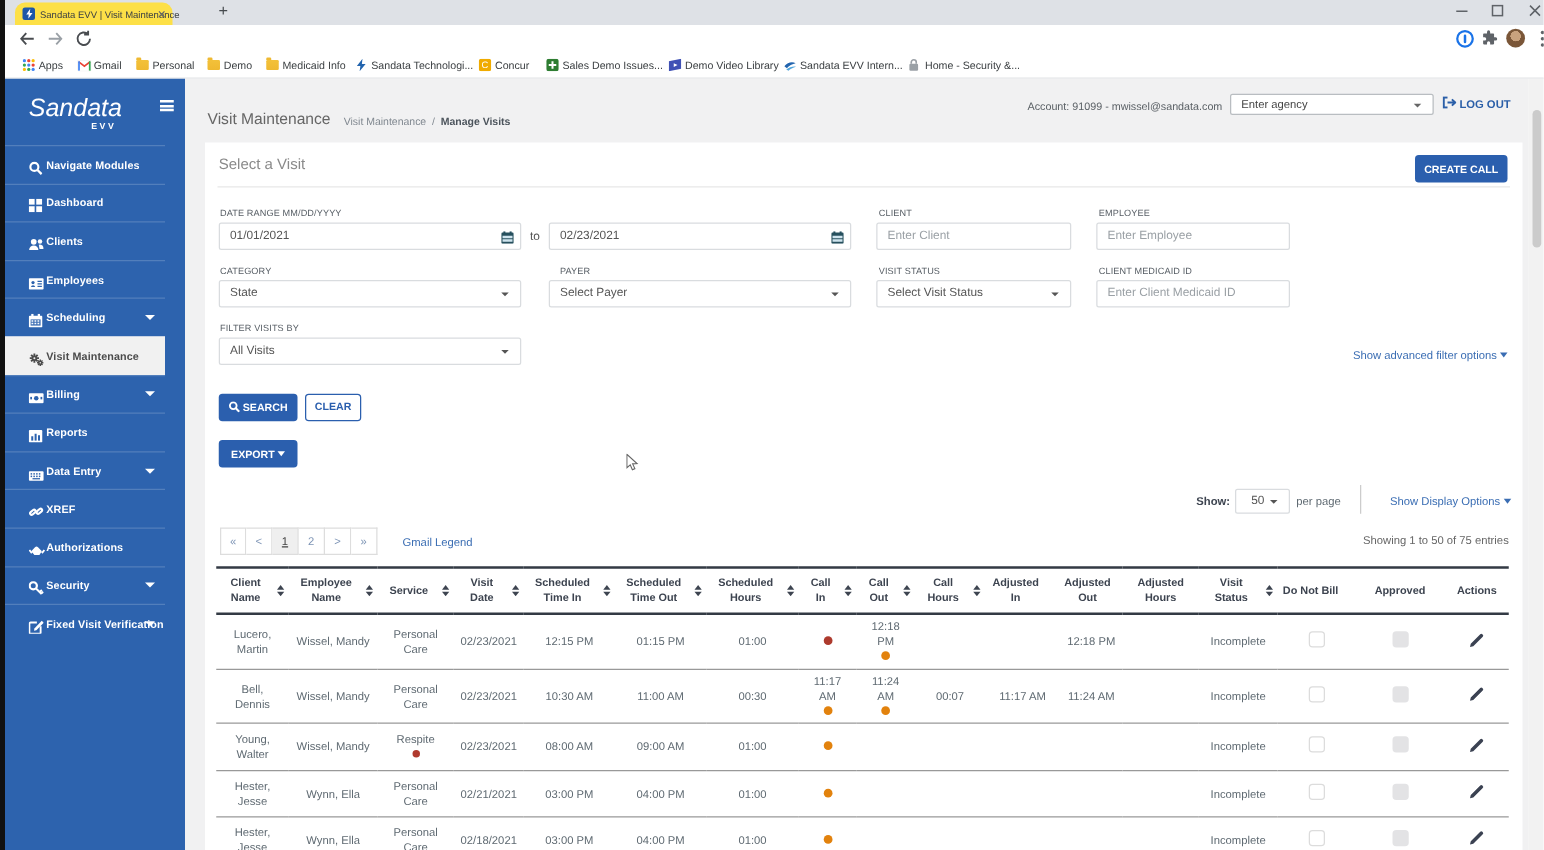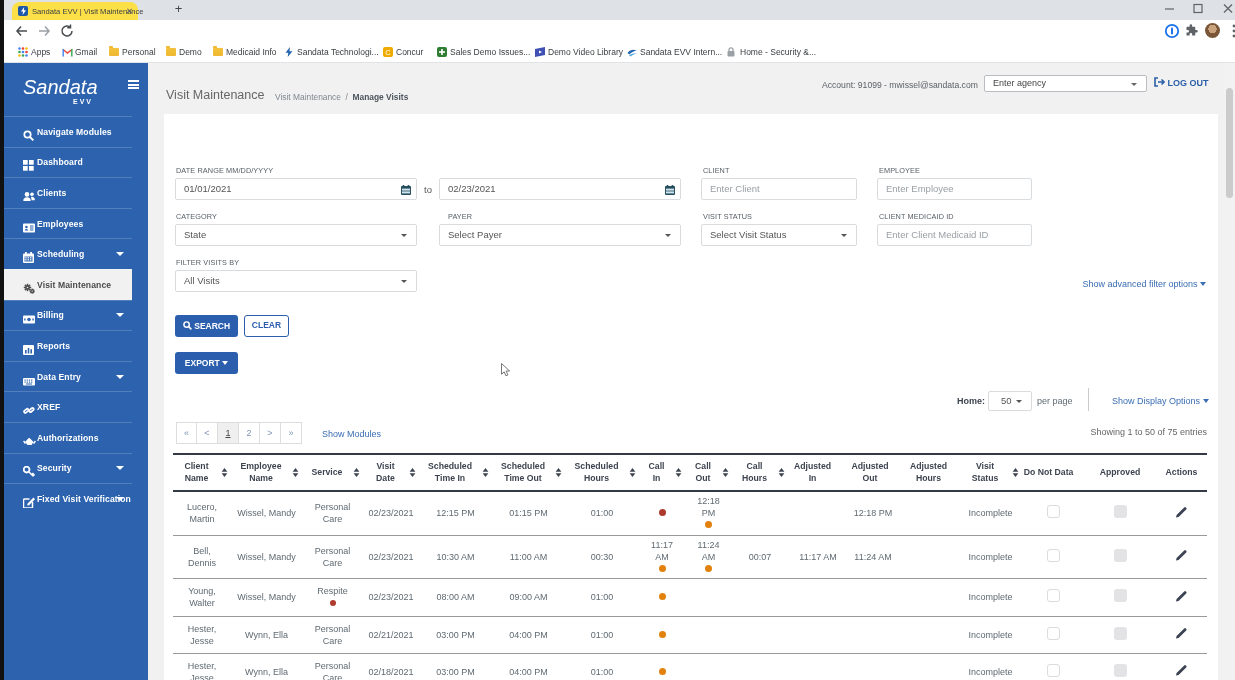--- a/index.html
+++ b/index.html
@@ -355,20 +355,24 @@
   <div id="pgtitle">Visit Maintenance</div>
   <div id="crumb">Visit Maintenance&nbsp; / &nbsp;<b>Manage Visits</b></div>
   <div id="acct">Account: 91099 - mwissel@sandata.com</div>
   <div id="agency">Enter agency<span class="car"></span></div>
   <div id="logout"><svg width="11" height="10" viewBox="0 0 11 10" style="vertical-align:-1px">
         <path d="M4 1 H1 V9 H4" stroke="#2b5fa8" stroke-width="1.6" fill="none"></path>
         <path d="M4 5 H10 M7.5 2.5 L10.2 5 L7.5 7.5" stroke="#2b5fa8" stroke-width="1.6" fill="none"></path>
       </svg> LOG OUT</div>
 
   <div id="card">
+    <div id="cardhead">
+        <div class="t">Select a Visit</div>
+        <div class="bluebtn" id="createcall">CREATE CALL</div>
+      </div>
     <div id="filters">
         <div class="flabel" style="left:12px;top:52px">DATE RANGE MM/DD/YYYY</div>
         <div class="finput" style="left:11px;top:64px;width:242px">01/01/2021<svg class="cal" viewBox="0 0 10 10">
             <rect x="0" y="1" width="10" height="9" rx="1" fill="#27505e"></rect>
             <rect x="1.7" y="0" width="1.6" height="2.6" fill="#27505e"></rect>
             <rect x="6.7" y="0" width="1.6" height="2.6" fill="#27505e"></rect>
             <rect x="1" y="3.6" width="8" height="2" fill="#cfe4ee"></rect>
             <rect x="1" y="6.4" width="8" height="2" fill="#cfe4ee"></rect>
           </svg></div>
         <div style="position:absolute;left:260px;top:70px;font-size:9.5px;color:#555">to</div>
@@ -395,36 +399,36 @@
         <div class="finput" style="left:11px;top:156px;width:242px">All Visits<span class="car"></span></div>
       </div>
     <div class="bluebtn" id="btnsearch"><svg width="9" height="9" viewBox="0 0 10 10" style="vertical-align:-1px">
           <circle cx="4" cy="4" r="3" fill="none" stroke="#fff" stroke-width="1.6"></circle>
           <line x1="6.3" y1="6.3" x2="9.3" y2="9.3" stroke="#fff" stroke-width="1.8"></line>
         </svg> SEARCH</div>
     <div id="btnclear">CLEAR</div>
     <div class="bluebtn" id="btnexport">EXPORT <span style="display:inline-block;vertical-align:1.5px;width:0;height:0;border-left:3.5px solid transparent;border-right:3.5px solid transparent;border-top:4px solid #fff;"></span></div>
     <div id="advfilter" class="blue">Show advanced filter options <span style="display:inline-block;vertical-align:1px;width:0;height:0;border-left:3.5px solid transparent;border-right:3.5px solid transparent;border-top:4px solid #3a6db3;"></span></div>
     <div id="showrow">
-        <div style="position:absolute;left:793px;top:6px;font-size:9px;font-weight:bold;color:#3d4450">Home:</div>
+        <div style="position:absolute;left:793px;top:6px;font-size:9px;font-weight:bold;color:#3d4450">Show:</div>
   <div class="finput" style="left:824px;top:1px;width:44px;height:20px;line-height:18px;padding-left:12px;">50<span class="car" style="top:7.5px"></span></div>
   <div style="position:absolute;left:873px;top:6px;font-size:9px;color:#5f6a72">per page</div>
   <div style="position:absolute;left:924px;top:-2px;width:1px;height:23px;background:#ccc"></div>
   <div class="blue" style="position:absolute;left:948px;top:6px;font-size:9px;white-space:nowrap;">Show Display Options <span style="display:inline-block;vertical-align:1px;width:0;height:0;border-left:3.5px solid transparent;border-right:3.5px solid transparent;border-top:4px solid #3a6db3;"></span></div>
       </div>
     <div id="legendrow">
       <div class="pgc">
         <div class="pb">«</div>
           <div class="pb">&lt;</div>
           <div class="pb on">1</div>
           <div class="pb">2</div>
           <div class="pb">&gt;</div>
           <div class="pb">»</div>
       </div>
-      <div class="blue" style="position:absolute;left:158px;top:9px;font-size:9px;">Show Modules</div>
+      <div class="blue" style="position:absolute;left:158px;top:9px;font-size:9px;">Gmail Legend</div>
       <div style="position:absolute;right:11px;top:7px;font-size:9px;color:#666;">Showing 1 to 50 of 75 entries</div>
     </div>
     <table id="tbl">
         <colgroup>
           <col style="width:58px">
           <col style="width:71px">
           <col style="width:61px">
           <col style="width:56px">
           <col style="width:73px">
           <col style="width:73px">
@@ -482,21 +486,21 @@
                 <path d="M3.5 0 L6.4 3.7 H0.6 Z" fill="#3d4450"></path>
                 <path d="M3.5 9 L0.6 5.3 H6.4 Z" fill="#3d4450"></path>
               </svg></th>
             <th class="">Adjusted<br>In</th>
             <th class="pr6">Adjusted<br>Out</th>
             <th class="pr0">Adjusted<br>Hours</th>
             <th class="">Visit<br>Status<svg class="sorter" width="7" height="9" viewBox="0 0 7 9">
                 <path d="M3.5 0 L6.4 3.7 H0.6 Z" fill="#3d4450"></path>
                 <path d="M3.5 9 L0.6 5.3 H6.4 Z" fill="#3d4450"></path>
               </svg></th>
-            <th class="pr9">Do Not Data</th>
+            <th class="pr9">Do Not Bill</th>
             <th class="pr0">Approved</th>
             <th class="pr0">Actions</th>
           </tr>
           <tr class="r1" style="height:44px">
             <td>Lucero,<br>Martin</td>
             <td>Wissel, Mandy</td>
             <td>Personal<br>Care</td>
             <td>02/23/2021</td>
             <td>12:15 PM</td>
             <td>01:15 PM</td>

